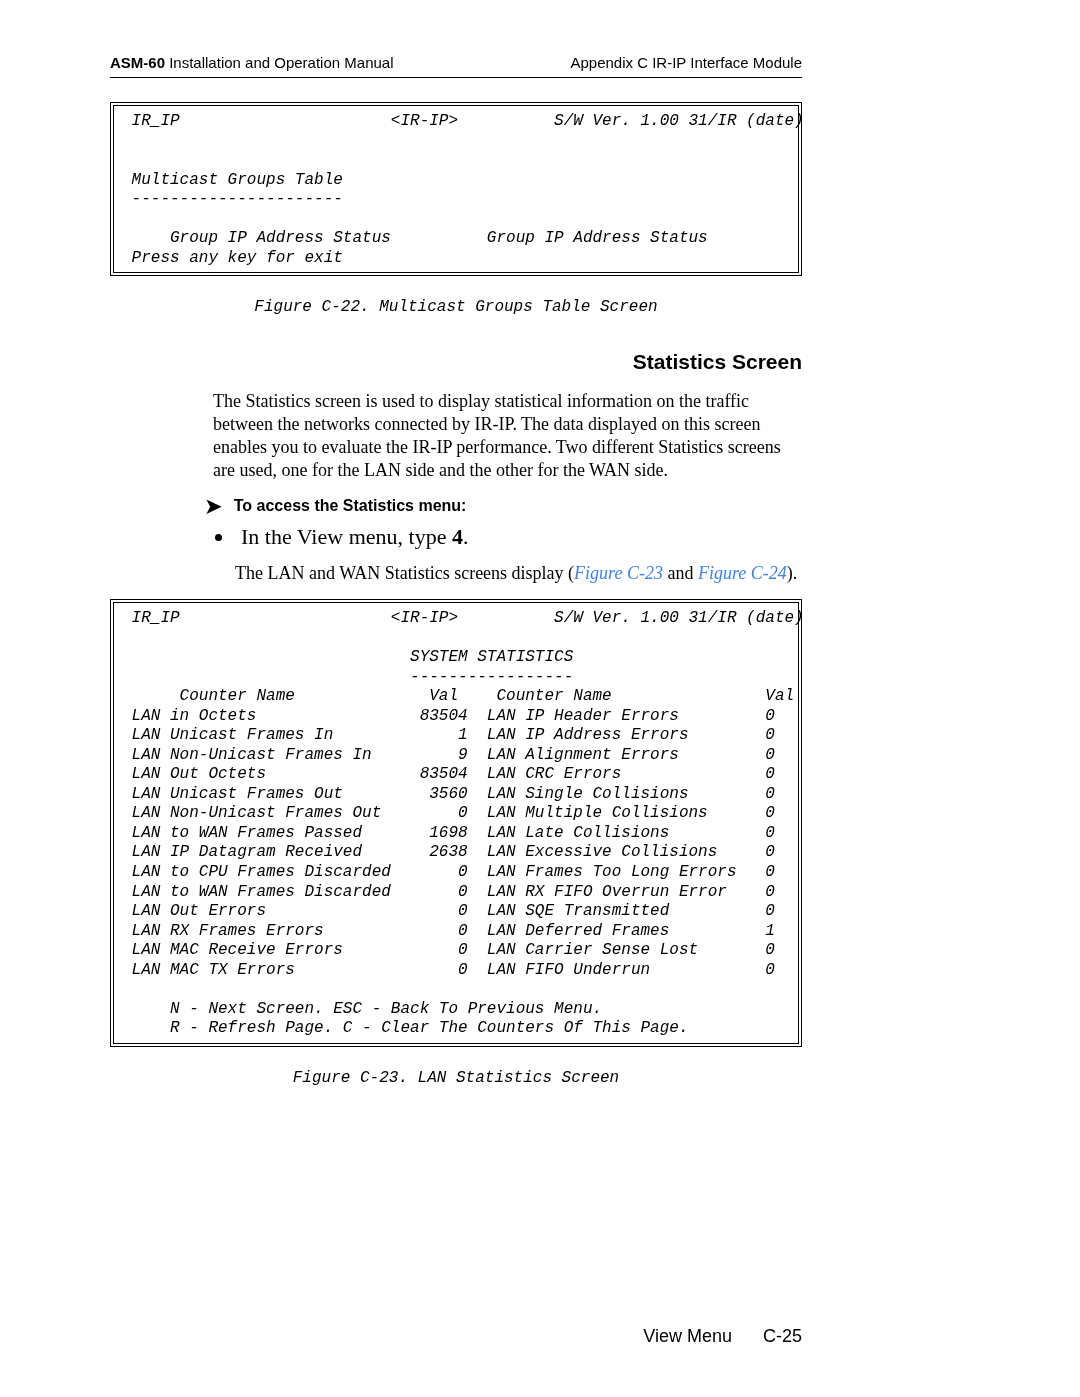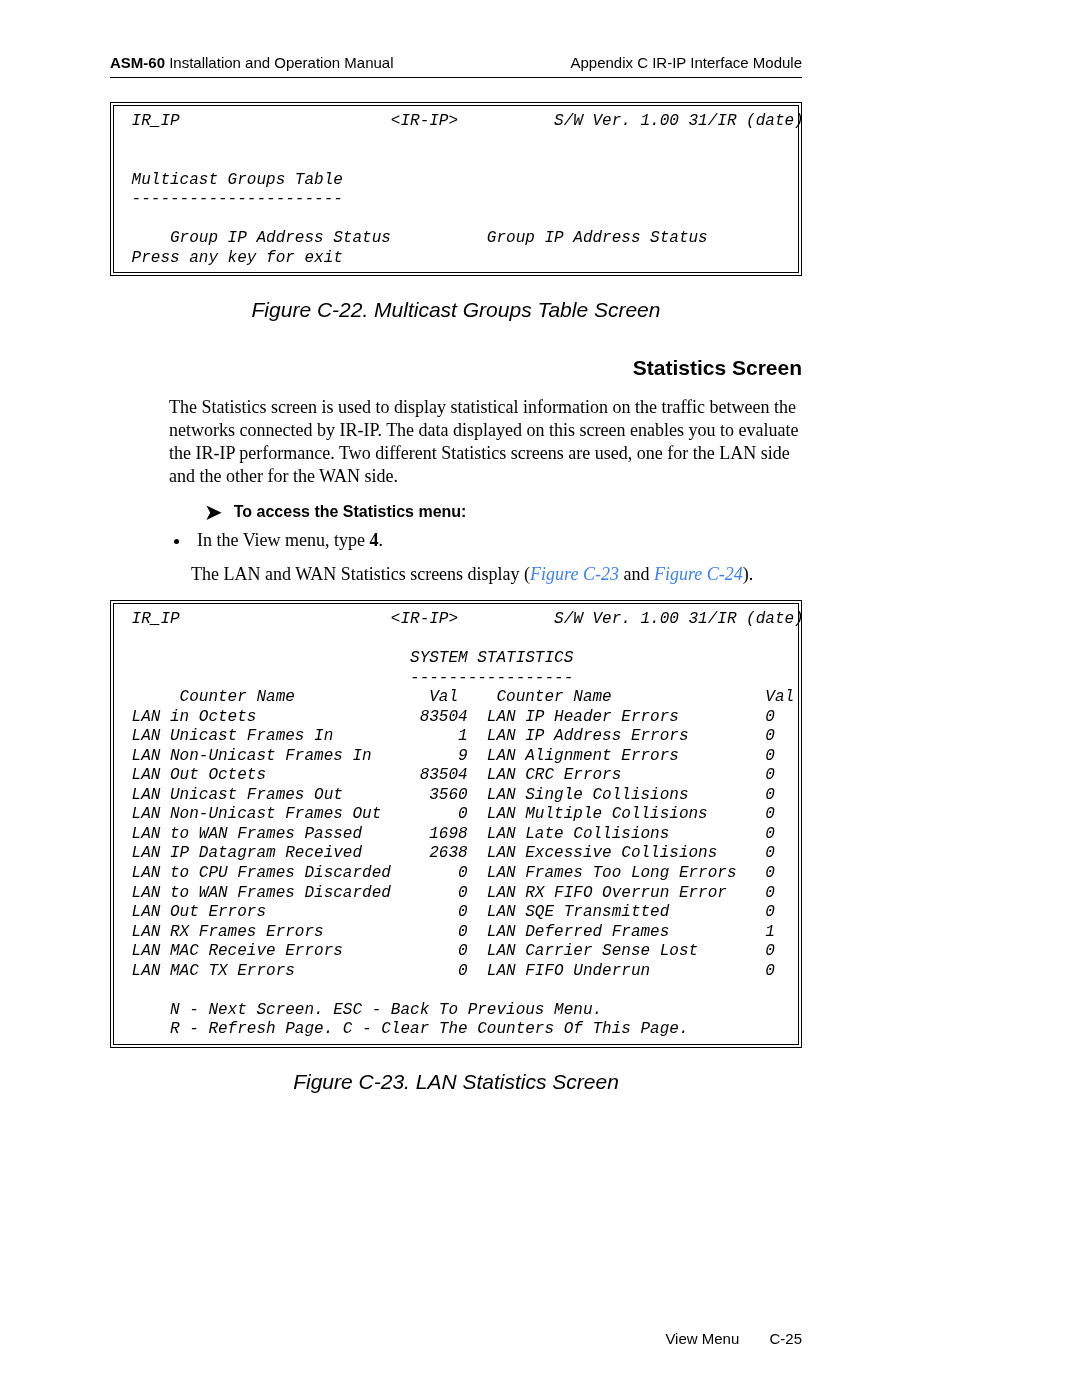--- a/index.html
+++ b/index.html
@@ -30,63 +30,63 @@
     padding: 6px 8px 4px 8px;
     font-family: "Courier New", monospace;
     font-size: 16px;
     line-height: 1.22;
     white-space: pre;
     margin-bottom: 10px;
     font-style: italic;
   }
   .fig-cap {
     text-align: center;
-    font-family: Liberation Sans, sans-serif;
+    font-family: Liberation Mono, monospace;
     font-style: italic;
-    font-size: 21px;
+    font-size: 16px;
     margin: 22px 0 34px 0;
   }
   h2.sect {
     font-family: Verdana, Arial, sans-serif;
     font-weight: 700;
     font-size: 21px;
     margin: 0 0 16px 0;
     text-align: right;
   }
-  .body-indent { margin-left: 59px; }
+  .body-indent { margin-left: 103px; }
   p.body {
     font-family: "Times New Roman", Georgia, serif;
     font-size: 18px;
     line-height: 1.28;
     margin: 0 0 14px 0;
   }
   .proc {
     font-family: Verdana, Arial, sans-serif;
     font-size: 16px;
     font-weight: 700;
     margin: 4px 0 8px 0;
     display: flex;
     align-items: center;
     gap: 12px;
   }
   .arrow { font-size: 20px; line-height: 1; }
   ul.bull {
     margin: 0 0 12px 0;
     padding-left: 22px;
     font-family: "Times New Roman", Georgia, serif;
-    font-size: 18px;
+    font-size: 22px;
   }
   ul.bull li { padding-left: 6px; margin-bottom: 8px; }
   a.figref { color: #3b82f6; font-style: italic; text-decoration: none; }
   .ftr {
     position: absolute;
     bottom: 50px;
     right: 110px;
     font-family: Verdana, Arial, sans-serif;
-    font-size: 15px;
+    font-size: 18px;
   }
   .ftr .pn { margin-left: 26px; }
 </style>
 </head>
 <body>
 
 <div class="page">
 
   <div class="hdr">
     <div class="left">

